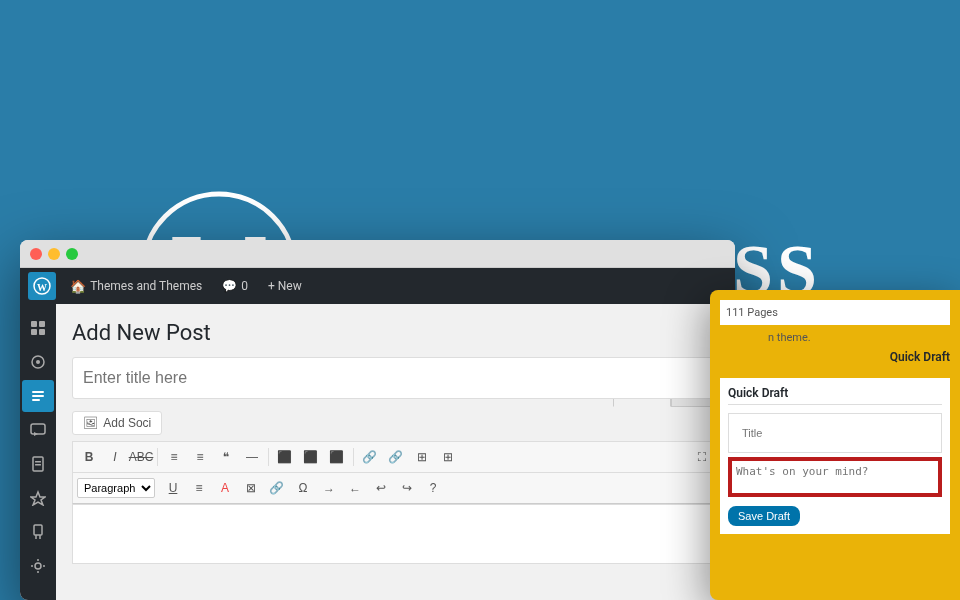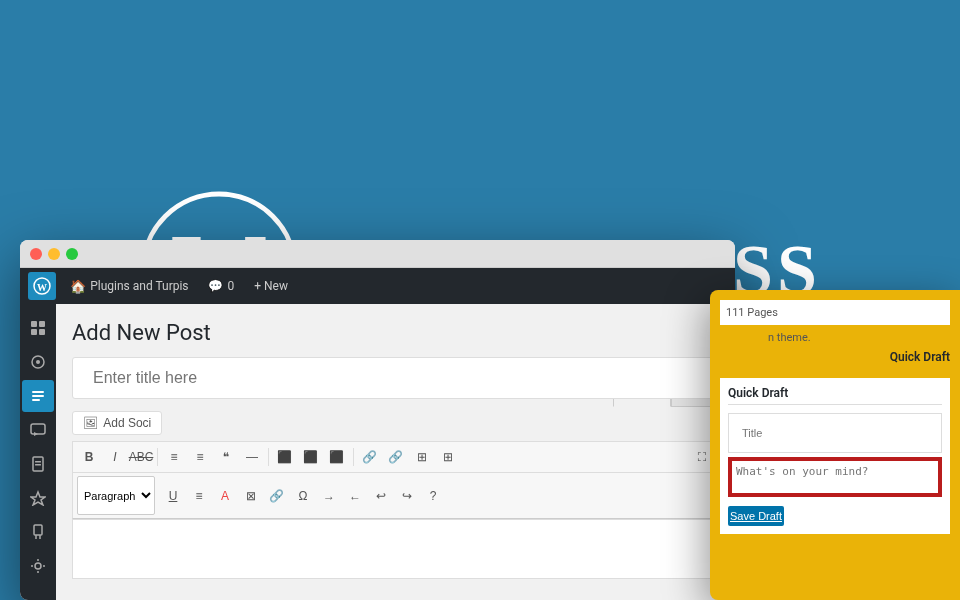--- a/index.html
+++ b/index.html
@@ -155,21 +155,21 @@
       color: #23282d;
       margin-bottom: 12px;
     }
 
     .title-input {
       width: 100%;
       height: 42px;
       background: white;
       border: 1px solid #ddd;
       border-radius: 3px;
-      padding: 0 20px;
+      padding: 0 10px;
       font-size: 16px;
       color: #aaa;
       margin-bottom: 12px;
       outline: none;
     }
 
     .add-media-btn {
       display: inline-flex;
       align-items: center;
       gap: 5px;
@@ -237,21 +237,21 @@
       display: flex;
       align-items: center;
       background: #f7f7f7;
       border: 1px solid #ddd;
       border-bottom: 1px solid #ccc;
       padding: 3px 4px;
       gap: 2px;
     }
 
     .paragraph-select {
-      height: 39px;
+      height: 20px;
       font-size: 11px;
       border: 1px solid #ccc;
       background: white;
       border-radius: 2px;
       padding: 0 2px;
       margin-right: 4px;
     }
 
     .editor-content {
       min-height: 60px;
@@ -308,25 +308,24 @@
       padding: 4px;
       font-size: 11px;
       resize: none;
       margin-bottom: 6px;
     }
 
     .save-draft-btn {
       background: #0073aa;
       color: white;
       border: none;
-      padding: 4px 2px;
-      font-size: 11px;
-      border-radius: 2px;
+      padding: 4px 10px;
+      font-size: 11px;
+      border-radius: 8px;
       cursor: pointer;
-      text-decoration: underline;
     }
 
     .pages-count {
       background: white;
       padding: 6px;
       margin-bottom: 6px;
       font-size: 11px;
       color: #555;
     }
 
@@ -368,21 +367,21 @@
 
   <div class="admin-bar">
     <div class="admin-bar-wp-logo">
       <svg width="18" height="18" viewBox="0 0 18 18">
         <circle cx="9" cy="9" r="8" fill="none" stroke="white" stroke-width="1.5"></circle>
         <text x="9" y="13.5" text-anchor="middle" font-size="10" font-family="serif" font-weight="bold" fill="white">W</text>
       </svg>
     </div>
     <div class="admin-bar-item">
       <span class="house-icon">🏠</span>
-      <span>Plugins and Turpis</span>
+      <span>Themes and Themes</span>
     </div>
     <div class="admin-bar-item">
       <span>💬</span>
       <span>0</span>
     </div>
     <div class="admin-bar-item new-btn">
       <span>+</span>
       <span>New</span>
     </div>
   </div>

